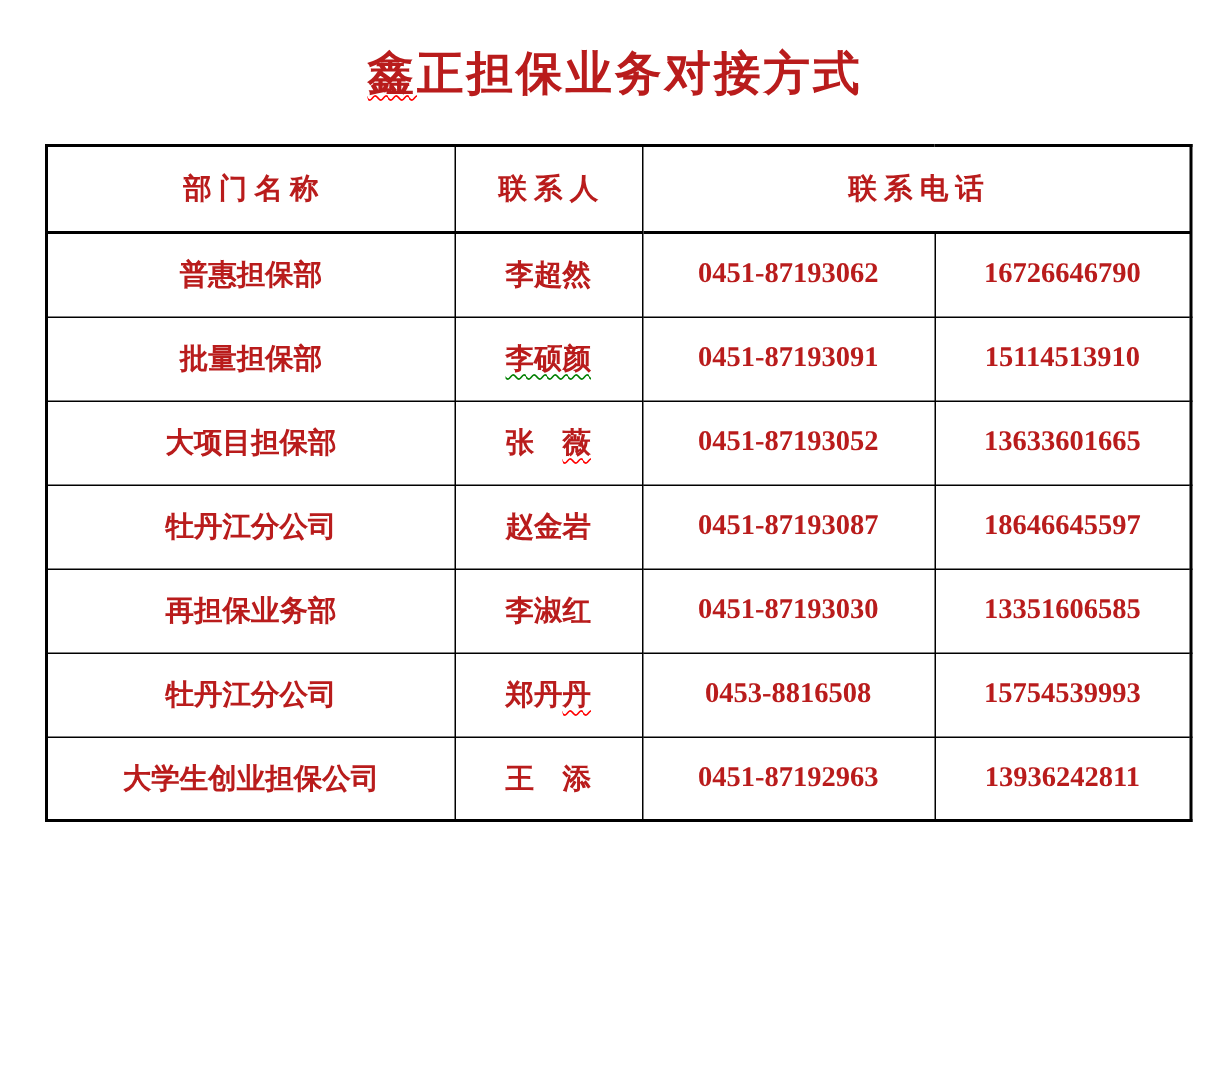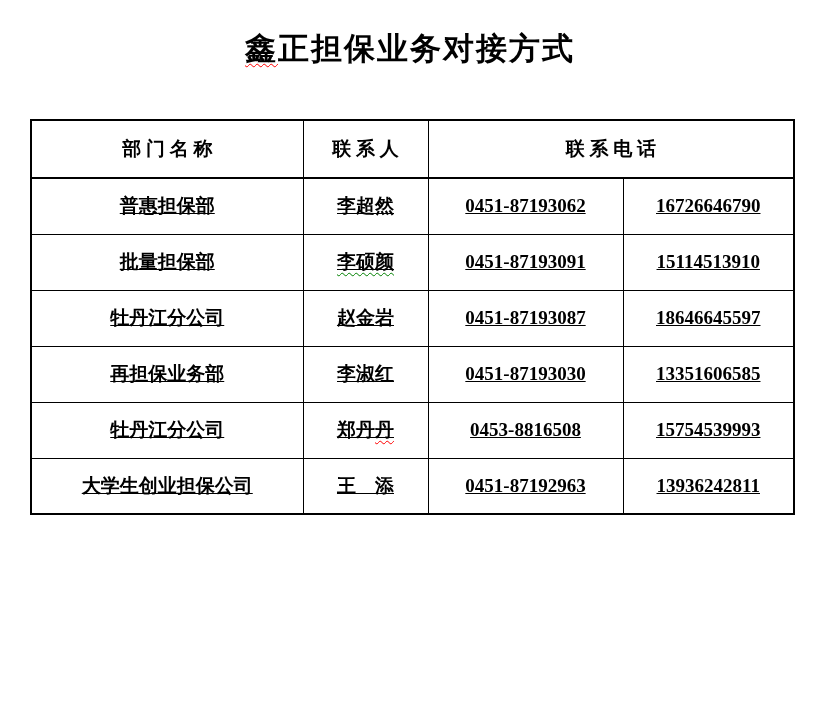--- a/index.html
+++ b/index.html
@@ -3,21 +3,21 @@
 <meta charset="utf-8">
 <style>
   * { margin: 0; padding: 0; box-sizing: border-box; }
   html, body { background: #ffffff; }
   .page {
     position: relative;
     width: 820px;
     height: 711px;
     background: #ffffff;
     font-family: "Liberation Serif", "DejaVu Serif", serif;
-    color: #000000;
+    color: #b91c1c;
     overflow: hidden;
     padding-left: 48px;
   }
   .doc-title {
     position: absolute;
     top: 28px;
     left: 0;
     width: 100%;
     text-align: center;
     font-size: 31px;
@@ -35,38 +35,38 @@
   .sq-green {
     text-decoration-line: underline;
     text-decoration-style: wavy;
     text-decoration-color: #007f00;
     text-decoration-thickness: 1px;
     text-underline-offset: 4px;
   }
   table.contact-table {
     position: absolute;
     left: 30px;
-    top: 119px;
+    top: 96px;
     width: 763px;
     table-layout: fixed;
     border-collapse: collapse;
     border: 2px solid #000000;
   }
   table.contact-table td, table.contact-table th {
     border: 1px solid #000000;
     text-align: center;
     vertical-align: middle;
     font-weight: bold;
     font-size: 19px;
     padding: 0;
     overflow: hidden;
     white-space: nowrap;
   }
   tr.header-row { height: 58px; }
-  tr.body-row   { height: 56px; text-decoration: underline; }
+  tr.body-row   { height: 56px; }
   tr.header-row th { font-size: 19px; border-bottom: 2px solid #000; }
 </style>
 </head>
 <body>
 
 <div class="page">
 
   <div class="doc-title"><span class="sq-red">鑫</span><span>正担保业务对接方式</span></div>
 
   <table class="contact-table">
@@ -91,20 +91,26 @@
       <td>16726646790</td>
     </tr>
 
     <tr class="body-row">
       <td>批量担保部</td>
       <td><span class="sq-green">李硕颜</span></td>
       <td>0451-87193091</td>
       <td>15114513910</td>
     </tr>
 
+    <tr class="body-row">
+      <td>大项目担保部</td>
+      <td><span>张　</span><span class="sq-red">薇</span></td>
+      <td>0451-87193052</td>
+      <td>13633601665</td>
+    </tr>
 
     <tr class="body-row">
       <td>牡丹江分公司</td>
       <td><span>赵金岩</span></td>
       <td>0451-87193087</td>
       <td>18646645597</td>
     </tr>
 
     <tr class="body-row">
       <td>再担保业务部</td>

